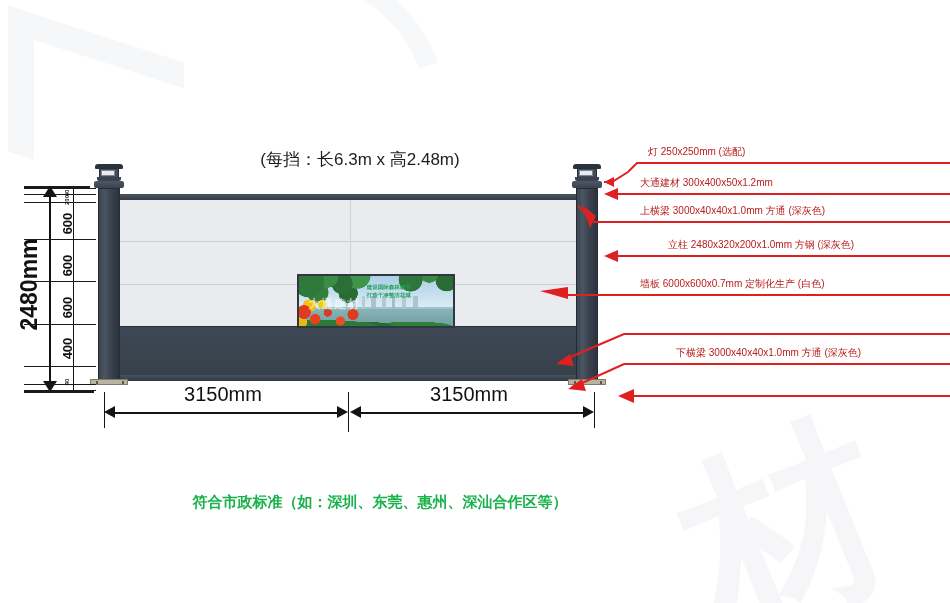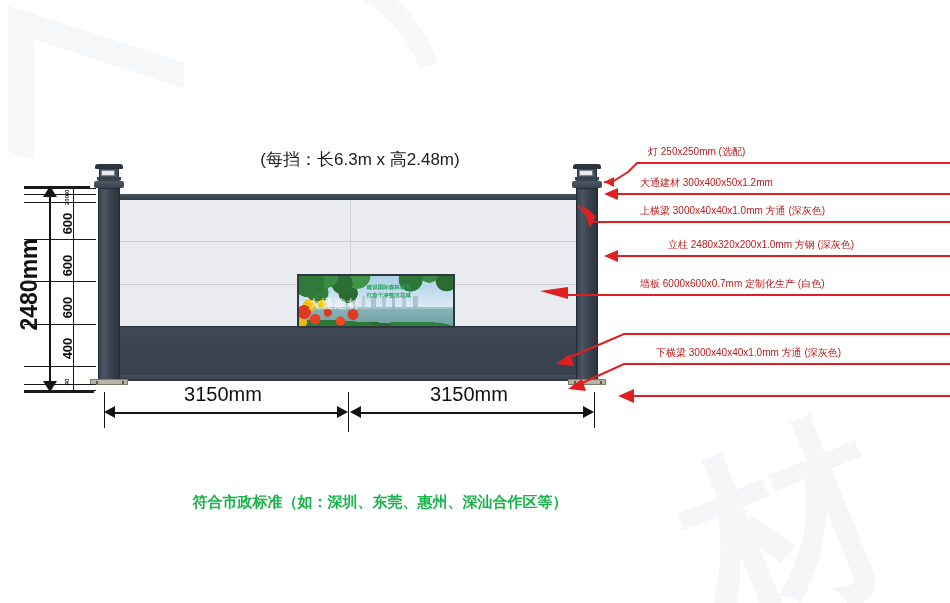--- a/index.html
+++ b/index.html
@@ -306,17 +306,17 @@
 
     <line x1="950" y1="396" x2="632" y2="396" stroke="#e02020" stroke-width="2"></line>
     <polygon points="618,396 634,389 634,403" fill="#e02020"></polygon>
   </svg>
 
   <div class="anno" style="left:648px;top:145px;">灯 250x250mm (选配)</div>
   <div class="anno" style="left:640px;top:176px;">大通建材 300x400x50x1.2mm</div>
   <div class="anno" style="left:640px;top:204px;">上横梁 3000x40x40x1.0mm 方通 (深灰色)</div>
   <div class="anno" style="left:640px;top:238px;margin-left:28px;">立柱 2480x320x200x1.0mm 方钢 (深灰色)</div>
   <div class="anno" style="left:640px;top:277px;">墙板 6000x600x0.7mm 定制化生产 (白色)</div>
-  <div class="anno" style="left:656px;top:346px;">下横梁 3000x40x40x1.0mm 方通 (深灰色)</div>
+  <div class="anno" style="left:676px;top:346px;">下横梁 3000x40x40x1.0mm 方通 (深灰色)</div>
 
   <div class="greenline">符合市政标准（如：深圳、东莞、惠州、深汕合作区等）</div>
 
 </div>
 
 </body></html>

